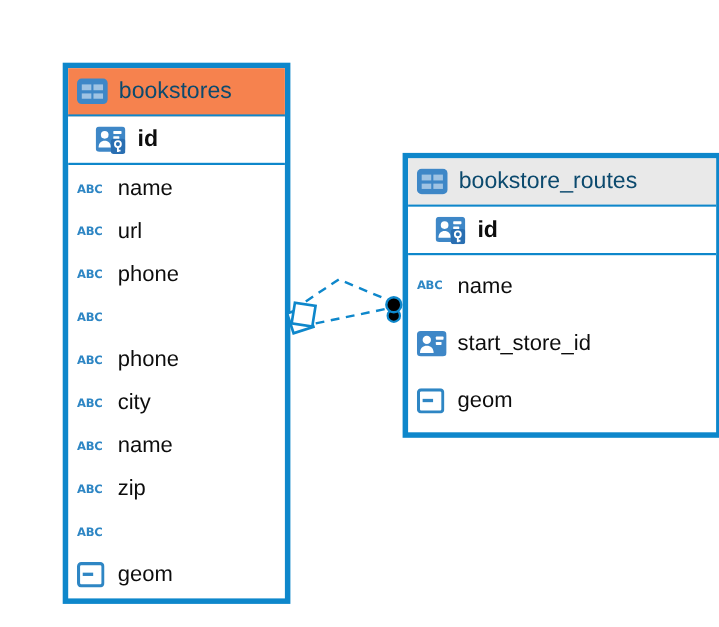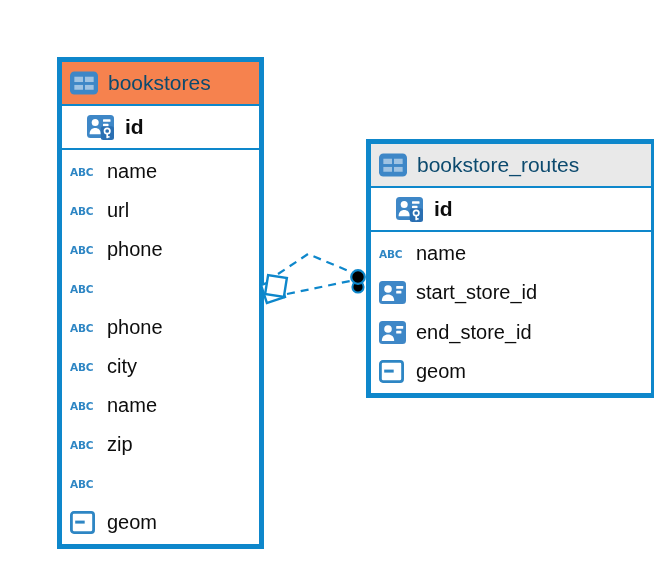--- a/index.html
+++ b/index.html
@@ -224,32 +224,20 @@
           <span class="icon-cell">
             <svg width="27" height="23" viewBox="0 0 27 23">
               <rect width="27" height="23" rx="3.5" fill="#3e87c7"></rect>
               <circle cx="9" cy="8" r="3.8" fill="#ffffff"></circle>
               <path d="M2.8 20 C2.8 15.4 5.5 13.4 9 13.4 C12.5 13.4 15.2 15.4 15.2 20 Z" fill="#ffffff"></path>
               <rect x="17.2" y="5" width="7" height="2.8" rx="0.6" fill="#ffffff"></rect>
               <rect x="17.2" y="9.8" width="5.2" height="2.8" rx="0.6" fill="#ffffff"></rect>
             </svg>
           </span>
           <span class="label-text">start_store_id</span>
-        </div>
-        <div class="erd-colrow">
-          <span class="icon-cell">
-            <svg width="27" height="23" viewBox="0 0 27 23">
-              <rect width="27" height="23" rx="3.5" fill="#3e87c7"></rect>
-              <circle cx="9" cy="8" r="3.8" fill="#ffffff"></circle>
-              <path d="M2.8 20 C2.8 15.4 5.5 13.4 9 13.4 C12.5 13.4 15.2 15.4 15.2 20 Z" fill="#ffffff"></path>
-              <rect x="17.2" y="5" width="7" height="2.8" rx="0.6" fill="#ffffff"></rect>
-              <rect x="17.2" y="9.8" width="5.2" height="2.8" rx="0.6" fill="#ffffff"></rect>
-            </svg>
-          </span>
-          <span class="label-text">end_store_id</span>
         </div>
         <div class="erd-colrow">
           <span class="icon-cell">
             <svg width="25" height="23" viewBox="0 0 25 23">
               <rect x="1.4" y="1.4" width="22.2" height="20.2" rx="2.5" fill="#ffffff" stroke="#2e86c4" stroke-width="2.8"></rect>
               <rect x="5.2" y="9.6" width="9.5" height="3" fill="#2e86c4"></rect>
             </svg>
           </span>
           <span class="label-text">geom</span>
         </div>

